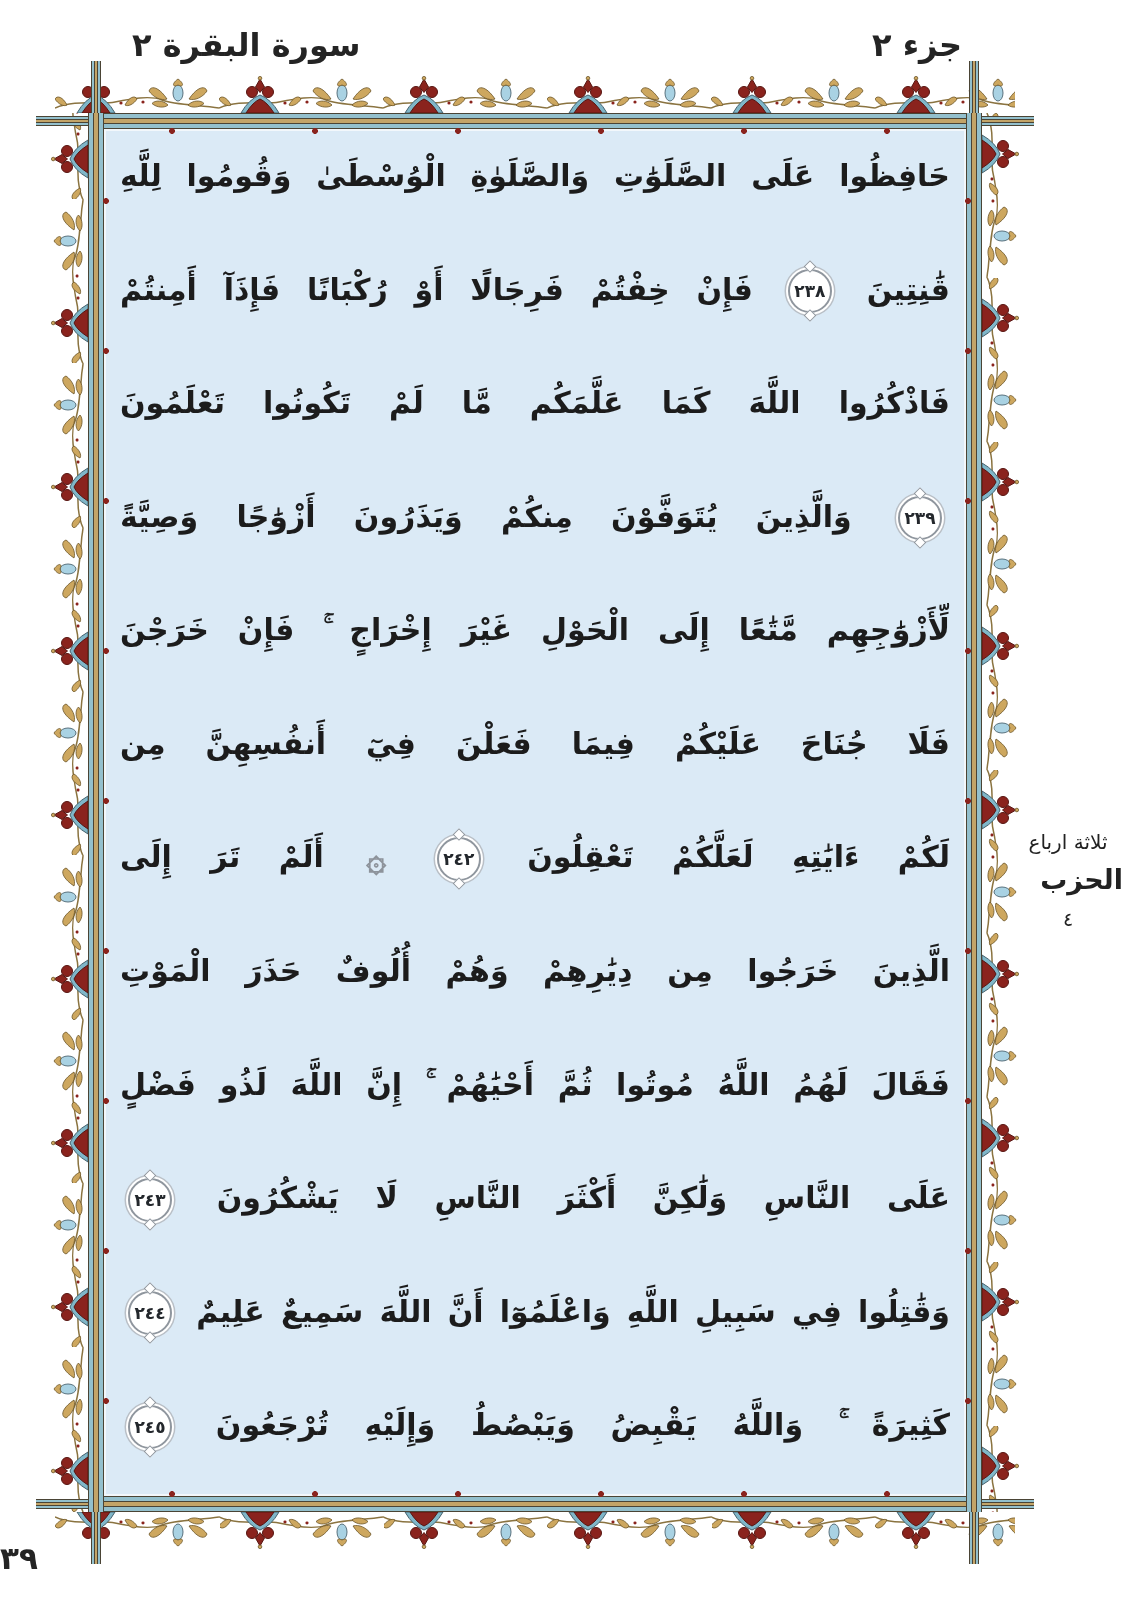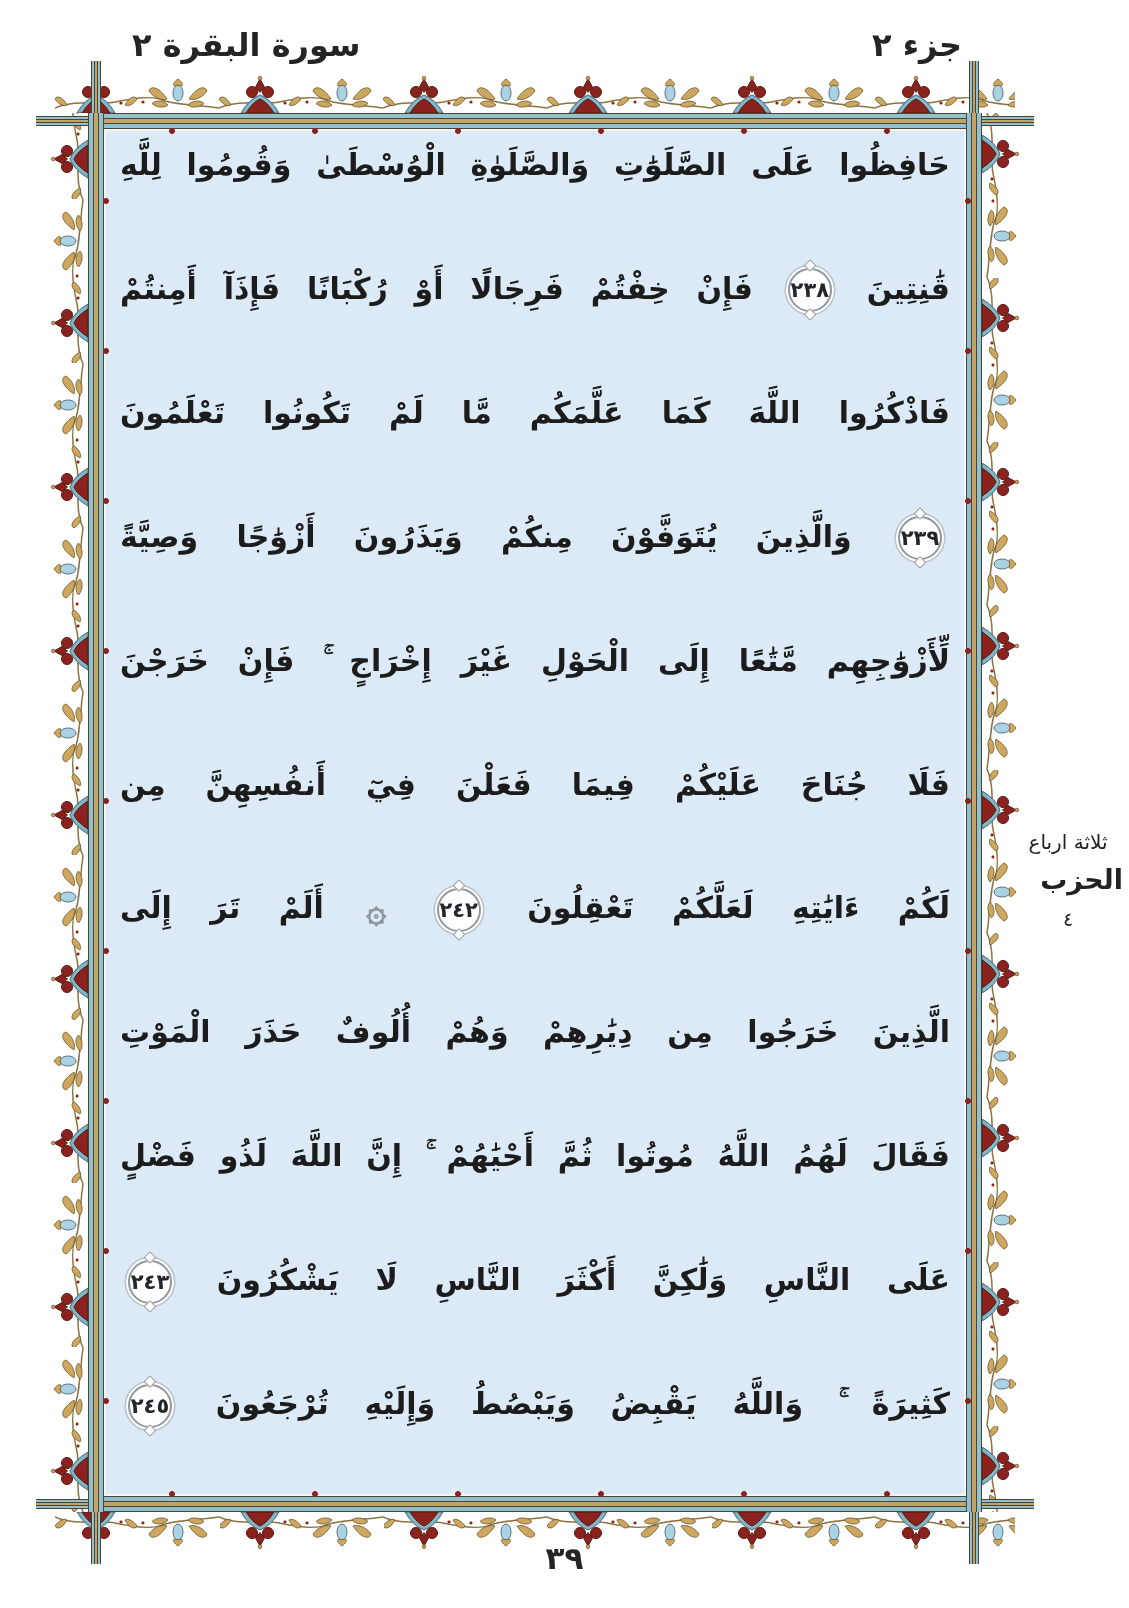--- a/index.html
+++ b/index.html
@@ -59,33 +59,33 @@
 
   
   .orn{position:absolute;display:block;}
   #orn-top{left:55px;top:75px;}
   #orn-bottom{left:55px;top:1512px;transform:scaleY(-1);}
   #orn-left{left:50px;top:1512px;transform:rotate(-90deg);transform-origin:0 0;}
   #orn-right{left:982px;top:113px;transform:rotate(90deg) translateY(-38px);transform-origin:0 0;}
 
   
   #quran-lines{
-    position:absolute;left:120px;top:120px;width:830px;height:1363px;
+    position:absolute;left:120px;top:131px;width:830px;height:1363px;
     display:flex;flex-direction:column;direction:rtl;
   }
   .qline{
     flex:1;line-height:90px;font-size:30px;font-weight:bold;color:#1c1c1c;
     text-align:justify;text-align-last:justify;white-space:normal;overflow:visible;
   }
   .qtext{letter-spacing:0;}
   .ayah-marker{
     display:inline-flex;align-items:center;justify-content:center;
     width:40px;height:40px;border-radius:50%;background:#ffffff;
     border:2px solid #8f969e;box-shadow:0 0 0 2px #ffffff,0 0 0 3.5px #b9bfc6;
-    font-size:21px;font-weight:bold;color:#23272c;line-height:40px;
+    font-size:17px;font-weight:bold;color:#23272c;line-height:40px;
     vertical-align:middle;margin:0 8px;position:relative;
   }
   .ayah-marker::before{
     content:"";position:absolute;top:-9px;left:50%;
     transform:translateX(-50%) rotate(45deg);
     width:7px;height:7px;background:#fff;border:1.5px solid #8f969e;
   }
   .ayah-marker::after{
     content:"";position:absolute;bottom:-9px;left:50%;
     transform:translateX(-50%) rotate(45deg);
@@ -97,21 +97,21 @@
   #margin-note{
     position:absolute;left:1013px;top:826px;width:110px;text-align:center;
     direction:rtl;color:#222;
   }
   #margin-note .mn1{font-size:20px;line-height:32px;}
   #margin-note .mn2{font-size:27px;font-weight:bold;line-height:44px;text-align:right;}
   #margin-note .mn3{font-size:19px;line-height:34px;}
 
   
   #page-number{
-    position:absolute;left:0;top:1540px;width:1129px;text-align:center;
+    position:absolute;left:0;top:1540px;width:1129px;
     font-size:31px;font-weight:bold;color:#242424;
   }
 </style>
 </head>
 <body>
 
 <div id="page">
 
   <svg width="0" height="0" style="position:absolute" aria-hidden="true">
     <defs>
@@ -178,20 +178,21 @@
       <div class="qline"><span class="qtext">حَافِظُوا عَلَى الصَّلَوَٰتِ وَالصَّلَوٰةِ الْوُسْطَىٰ وَقُومُوا لِلَّهِ</span> </div>
       <div class="qline"><span class="qtext">قَٰنِتِينَ</span> <span class="ayah-marker">٢٣٨</span> <span class="qtext">فَإِنْ خِفْتُمْ فَرِجَالًا أَوْ رُكْبَانًا فَإِذَآ أَمِنتُمْ</span> </div>
       <div class="qline"><span class="qtext">فَاذْكُرُوا اللَّهَ كَمَا عَلَّمَكُم مَّا لَمْ تَكُونُوا تَعْلَمُونَ</span> </div>
       <div class="qline"><span class="ayah-marker">٢٣٩</span> <span class="qtext">وَالَّذِينَ يُتَوَفَّوْنَ مِنكُمْ وَيَذَرُونَ أَزْوَٰجًا وَصِيَّةً</span> </div>
       <div class="qline"><span class="qtext">لِّأَزْوَٰجِهِم مَّتَٰعًا إِلَى الْحَوْلِ غَيْرَ إِخْرَاجٍ ۚ فَإِنْ خَرَجْنَ</span> </div>
       <div class="qline"><span class="qtext">فَلَا جُنَاحَ عَلَيْكُمْ فِيمَا فَعَلْنَ فِيٓ أَنفُسِهِنَّ مِن</span> </div>
       <div class="qline"><span class="qtext">لَكُمْ ءَايَٰتِهِ لَعَلَّكُمْ تَعْقِلُونَ</span> <span class="ayah-marker">٢٤٢</span> <span class="hizb-star">۞</span> <span class="qtext">أَلَمْ تَرَ إِلَى</span> </div>
       <div class="qline"><span class="qtext">الَّذِينَ خَرَجُوا مِن دِيَٰرِهِمْ وَهُمْ أُلُوفٌ حَذَرَ الْمَوْتِ</span> </div>
       <div class="qline"><span class="qtext">فَقَالَ لَهُمُ اللَّهُ مُوتُوا ثُمَّ أَحْيَٰهُمْ ۚ إِنَّ اللَّهَ لَذُو فَضْلٍ</span> </div>
       <div class="qline"><span class="qtext">عَلَى النَّاسِ وَلَٰكِنَّ أَكْثَرَ النَّاسِ لَا يَشْكُرُونَ</span> <span class="ayah-marker">٢٤٣</span> </div>
+      <div class="qline"><span class="qtext">وَقَٰتِلُوا فِي سَبِيلِ اللَّهِ وَاعْلَمُوٓا أَنَّ اللَّهَ سَمِيعٌ عَلِيمٌ</span> <span class="ayah-marker">٢٤٤</span> </div>
       <div class="qline"><span class="qtext">كَثِيرَةً ۚ وَاللَّهُ يَقْبِضُ وَيَبْصُطُ وَإِلَيْهِ تُرْجَعُونَ</span> <span class="ayah-marker">٢٤٥</span> </div>
     </div>
 
   <div id="margin-note">
     <div class="mn1">ثلاثة ارباع</div>
     <div class="mn2">الحزب</div>
     <div class="mn3">٤</div>
   </div>
 
   <div id="page-number">٣٩</div>

